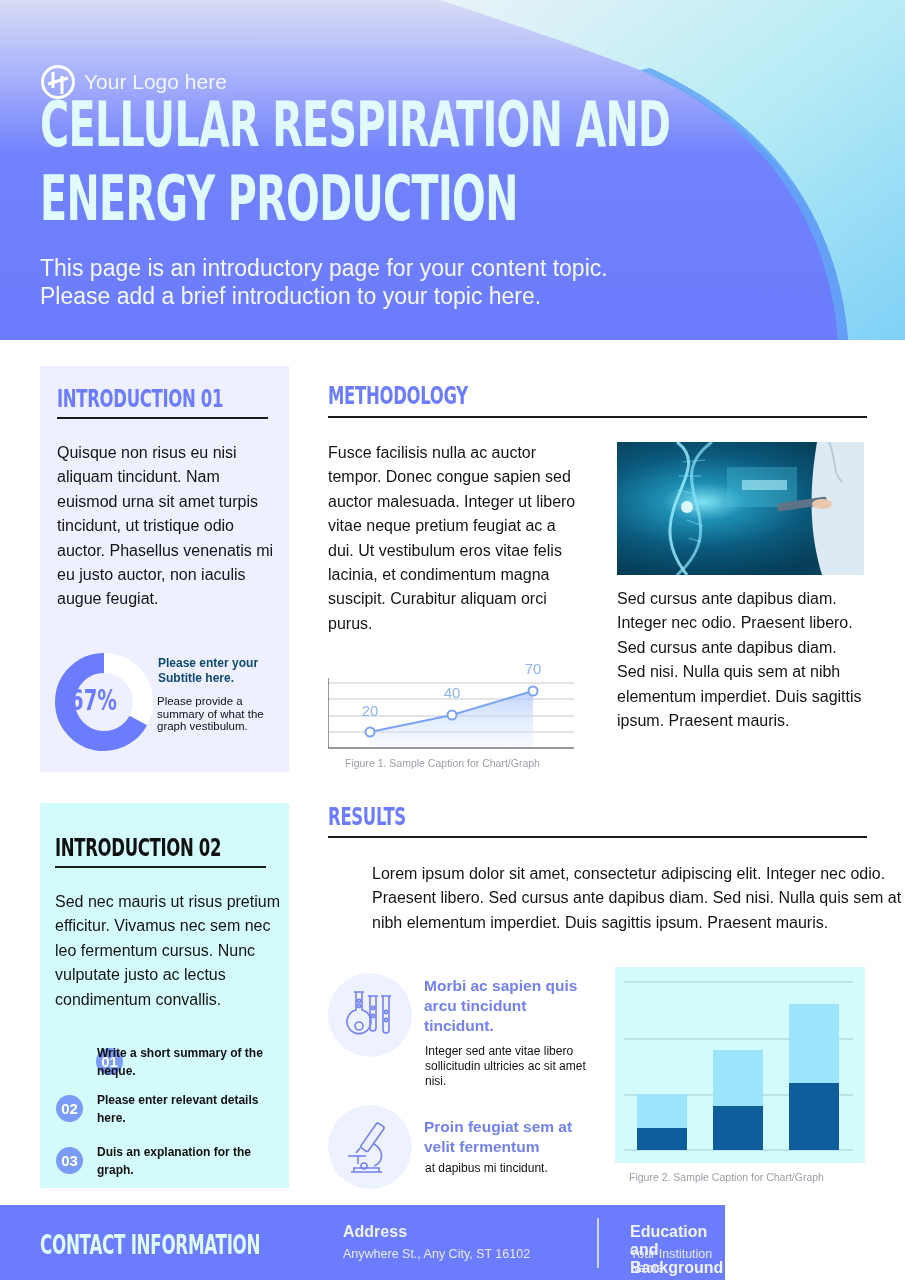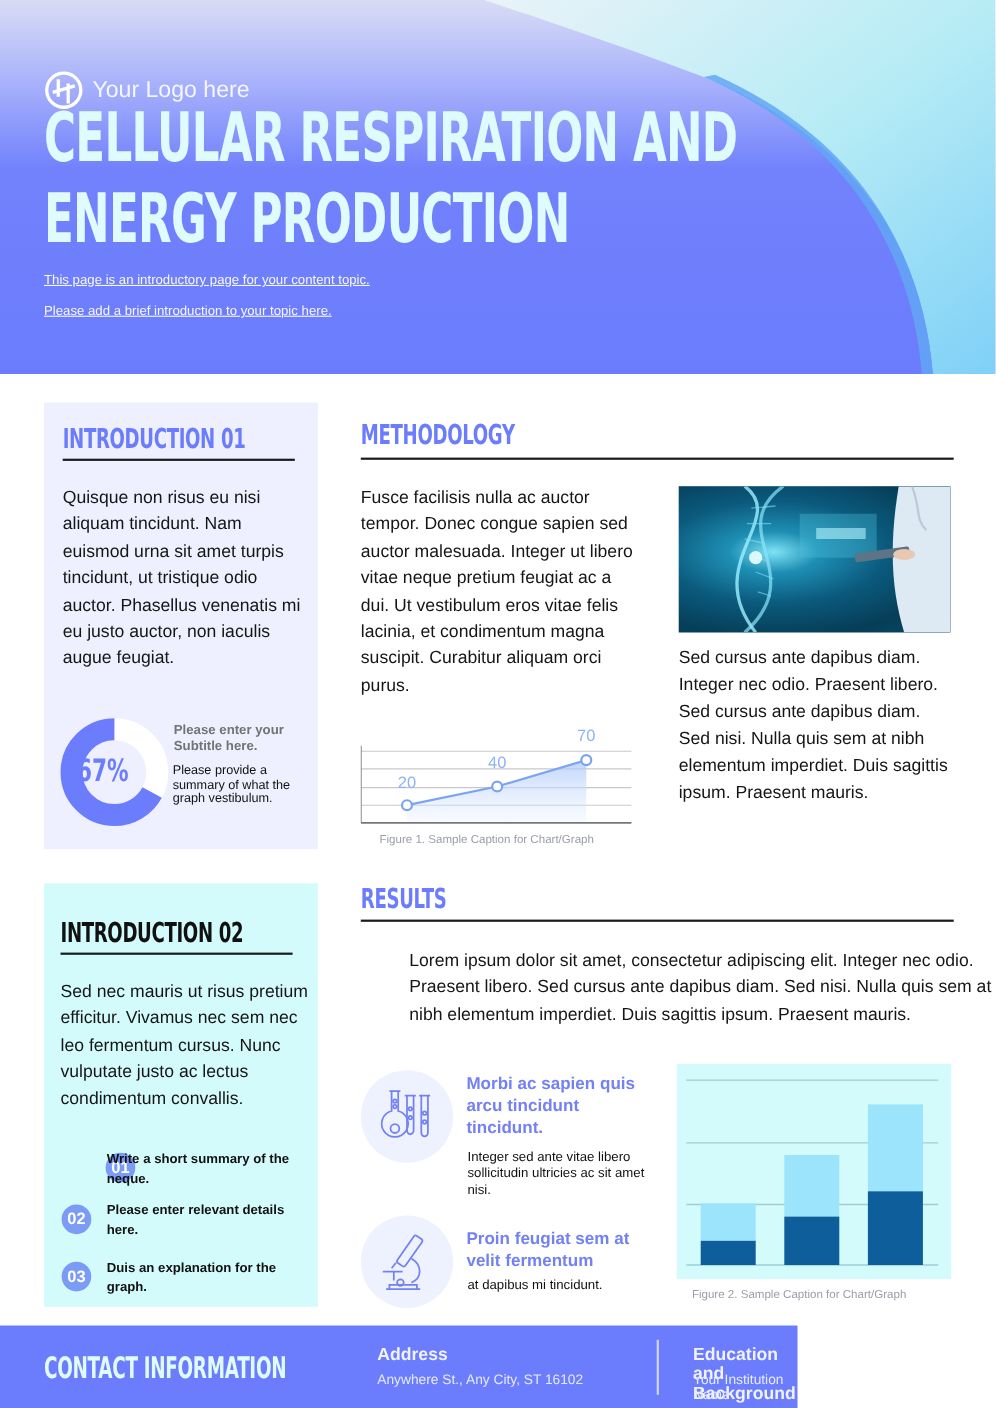--- a/index.html
+++ b/index.html
@@ -8,32 +8,32 @@
 
   
   .header { position: absolute; left: 0; top: 0; width: 905px; height: 340px; overflow: hidden;
     background: linear-gradient(180deg, #d9dcf5 0%, #a8b2fb 22%, #7282fc 45%, #6b7cfd 100%); }
   .header svg.bg { position: absolute; left: 0; top: 0; }
   .logo { position: absolute; left: 40px; top: 32px; display: flex; align-items: center; gap: 8px; color: #fff; margin-top: 32px; }
   .logo-text { font-size: 21px; color: #f4f6ff; }
   .title { position: absolute; left: 40px; top: 88px; color: #dffbfd; font-size: 62px; line-height: 74px; letter-spacing: -1px;
     font-family: "DejaVu Sans", sans-serif; font-weight: 700; }
   .title .line { display: block; transform: scaleX(0.64); transform-origin: left; white-space: nowrap; }
-  .subtitle { position: absolute; left: 40px; top: 240px; color: #f6f7ff; font-size: 12px; line-height: 28px; text-decoration: underline; }
+  .subtitle { position: absolute; left: 40px; top: 254px; color: #f6f7ff; font-size: 23px; line-height: 28px; }
 
   
   .panel1 { position: absolute; left: 40px; top: 366px; width: 249px; height: 406px; background: #eef0ff; }
   .panel2 { position: absolute; left: 40px; top: 803px; width: 249px; height: 385px; background: #d4fbfb; }
   .sec-head { position: absolute; font-family: "DejaVu Sans", sans-serif; font-weight: 700; font-size: 25px; white-space: nowrap; transform: scaleX(0.66); transform-origin: left; letter-spacing: -0.5px; }
   .rule { position: absolute; height: 2px; background: #1a1a1a; }
   .body-text { position: absolute; font-size: 16px; line-height: 24.4px; color: #151515; }
 
   .donut { position: absolute; left: 14px; top: 286px; width: 100px; height: 100px; }
   .donut-label { position: absolute; left: 30px; top: 318px; font-family: "DejaVu Sans", sans-serif; font-weight: 700; font-size: 28px; color: #6b7cfd; transform: scaleX(0.7); transform-origin: left; }
-  .donut-sub { position: absolute; left: 118px; top: 290px; font-size: 12px; line-height: 15px; font-weight: 700; color: #737373; width: 120px; }
+  .donut-sub { position: absolute; left: 118px; top: 290px; font-size: 12px; line-height: 15px; font-weight: 700; color: #0c4a6e; width: 120px; }
   .donut-desc { position: absolute; left: 117px; top: 329px; font-size: 11.5px; line-height: 12.5px; color: #111; width: 110px; }
 
   .num-list { position: absolute; left: 16px; top: 243px; }
   .num-item { position: absolute; left: 0; width: 220px; }
   .num-badge { position: absolute; left: 0; width: 27px; height: 27px; border-radius: 50%; background: #7b9cf6; color: #fff; font-weight: 700; font-size: 15px; line-height: 27px; text-align: center; }
   .num-text { position: absolute; left: 41px; font-size: 12px; font-weight: 700; line-height: 18px; color: #111; width: 180px; }
 
   
   .photo { position: absolute; left: 617px; top: 442px; width: 247px; height: 133px; overflow: hidden;
     background: radial-gradient(ellipse at 35% 45%, #7fe3f5 0%, #1e8fb4 18%, #0b5a7d 45%, #063d57 75%, #0a4b66 100%); }

